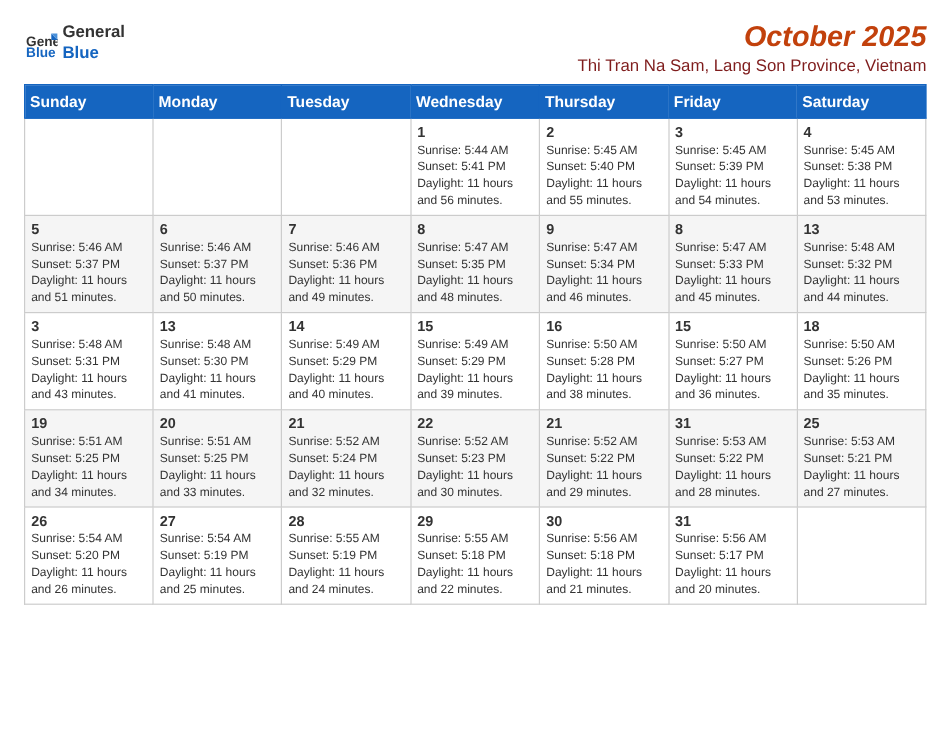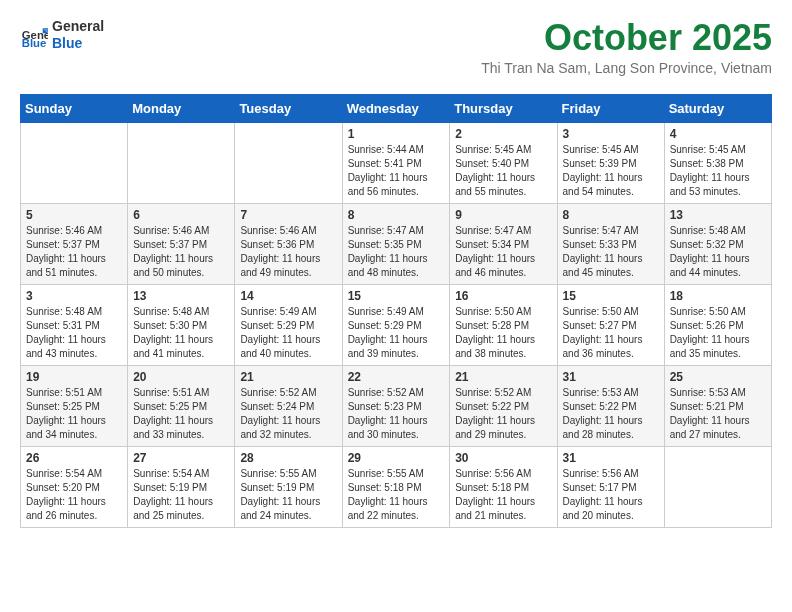--- a/index.html
+++ b/index.html
@@ -23,34 +23,35 @@
     }
     .logo-icon {
       width: 28px;
       height: 28px;
       margin-right: 2px;
     }
     .title-block {
       text-align: right;
     }
     .month-title {
-      font-size: 36px;
+      font-size: 24px;
       font-weight: bold;
-      color: #15803d;
+      color: #c2410c;
       line-height: 1.1;
+      font-style: italic;
     }
     .subtitle {
       font-size: 14px;
-      color: #737373;
+      color: #7f1d1d;
       margin-top: 2px;
     }
     .calendar-table {
       width: 100%;
       border-collapse: collapse;
-      margin-top: 18px;
+      margin-top: 8px;
     }
     .calendar-table th {
       background-color: #1565c0;
       color: #fff;
       font-size: 13px;
       font-weight: bold;
       padding: 6px 4px;
       text-align: left;
       border: 1px solid #1565c0;
     }

